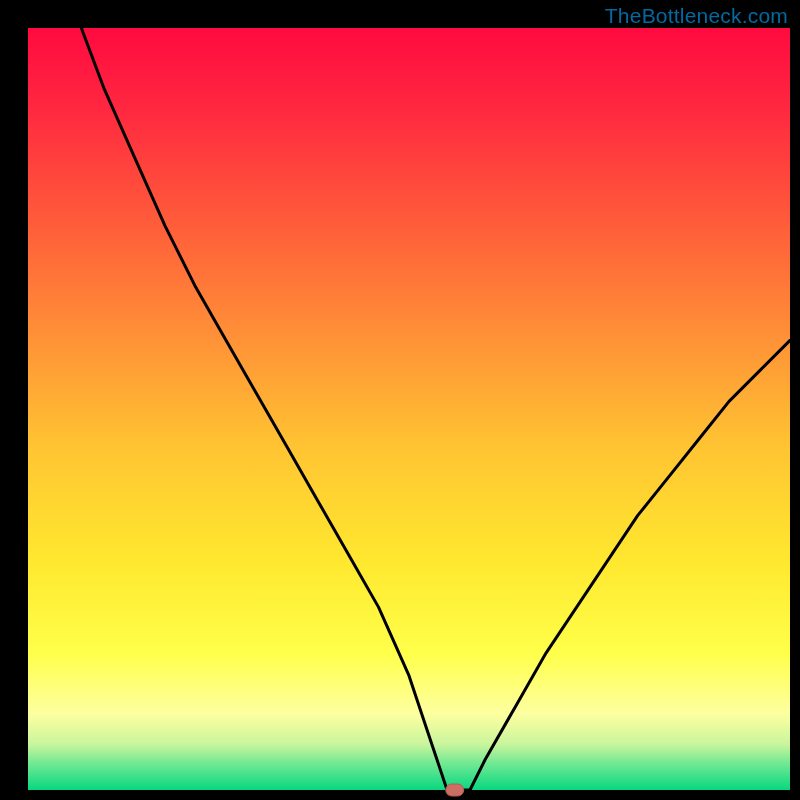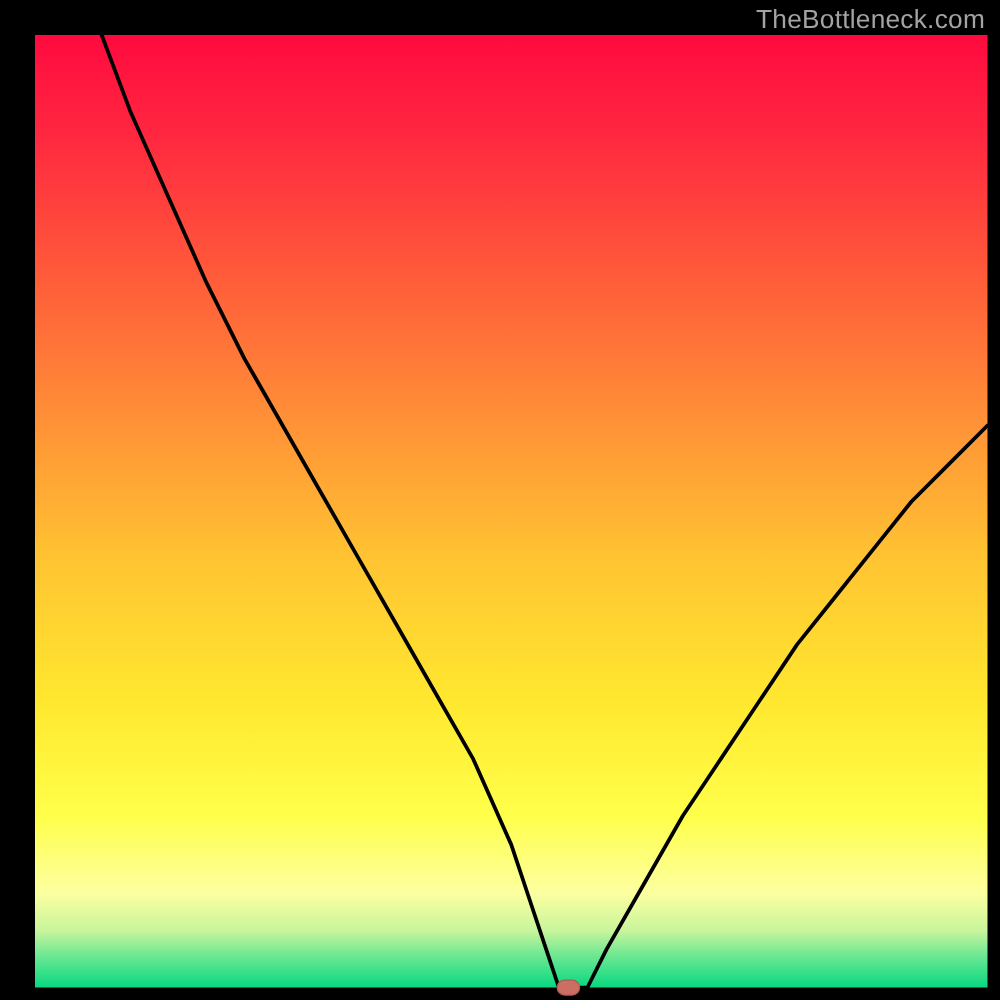--- a/index.html
+++ b/index.html
@@ -14,21 +14,21 @@
   .frame {
     position: relative;
     width: 800px;
     height: 800px;
     background: #000;
   }
   .watermark {
     position: absolute;
     top: 4px;
     right: 12px;
-    color: #a3a3a3;
+    color: #0369a1;
     font-size: 21px;
     font-weight: 500;
     letter-spacing: 0.2px;
     z-index: 3;
   }
   svg {
     position: absolute;
     top: 0;
     left: 0;
   }

